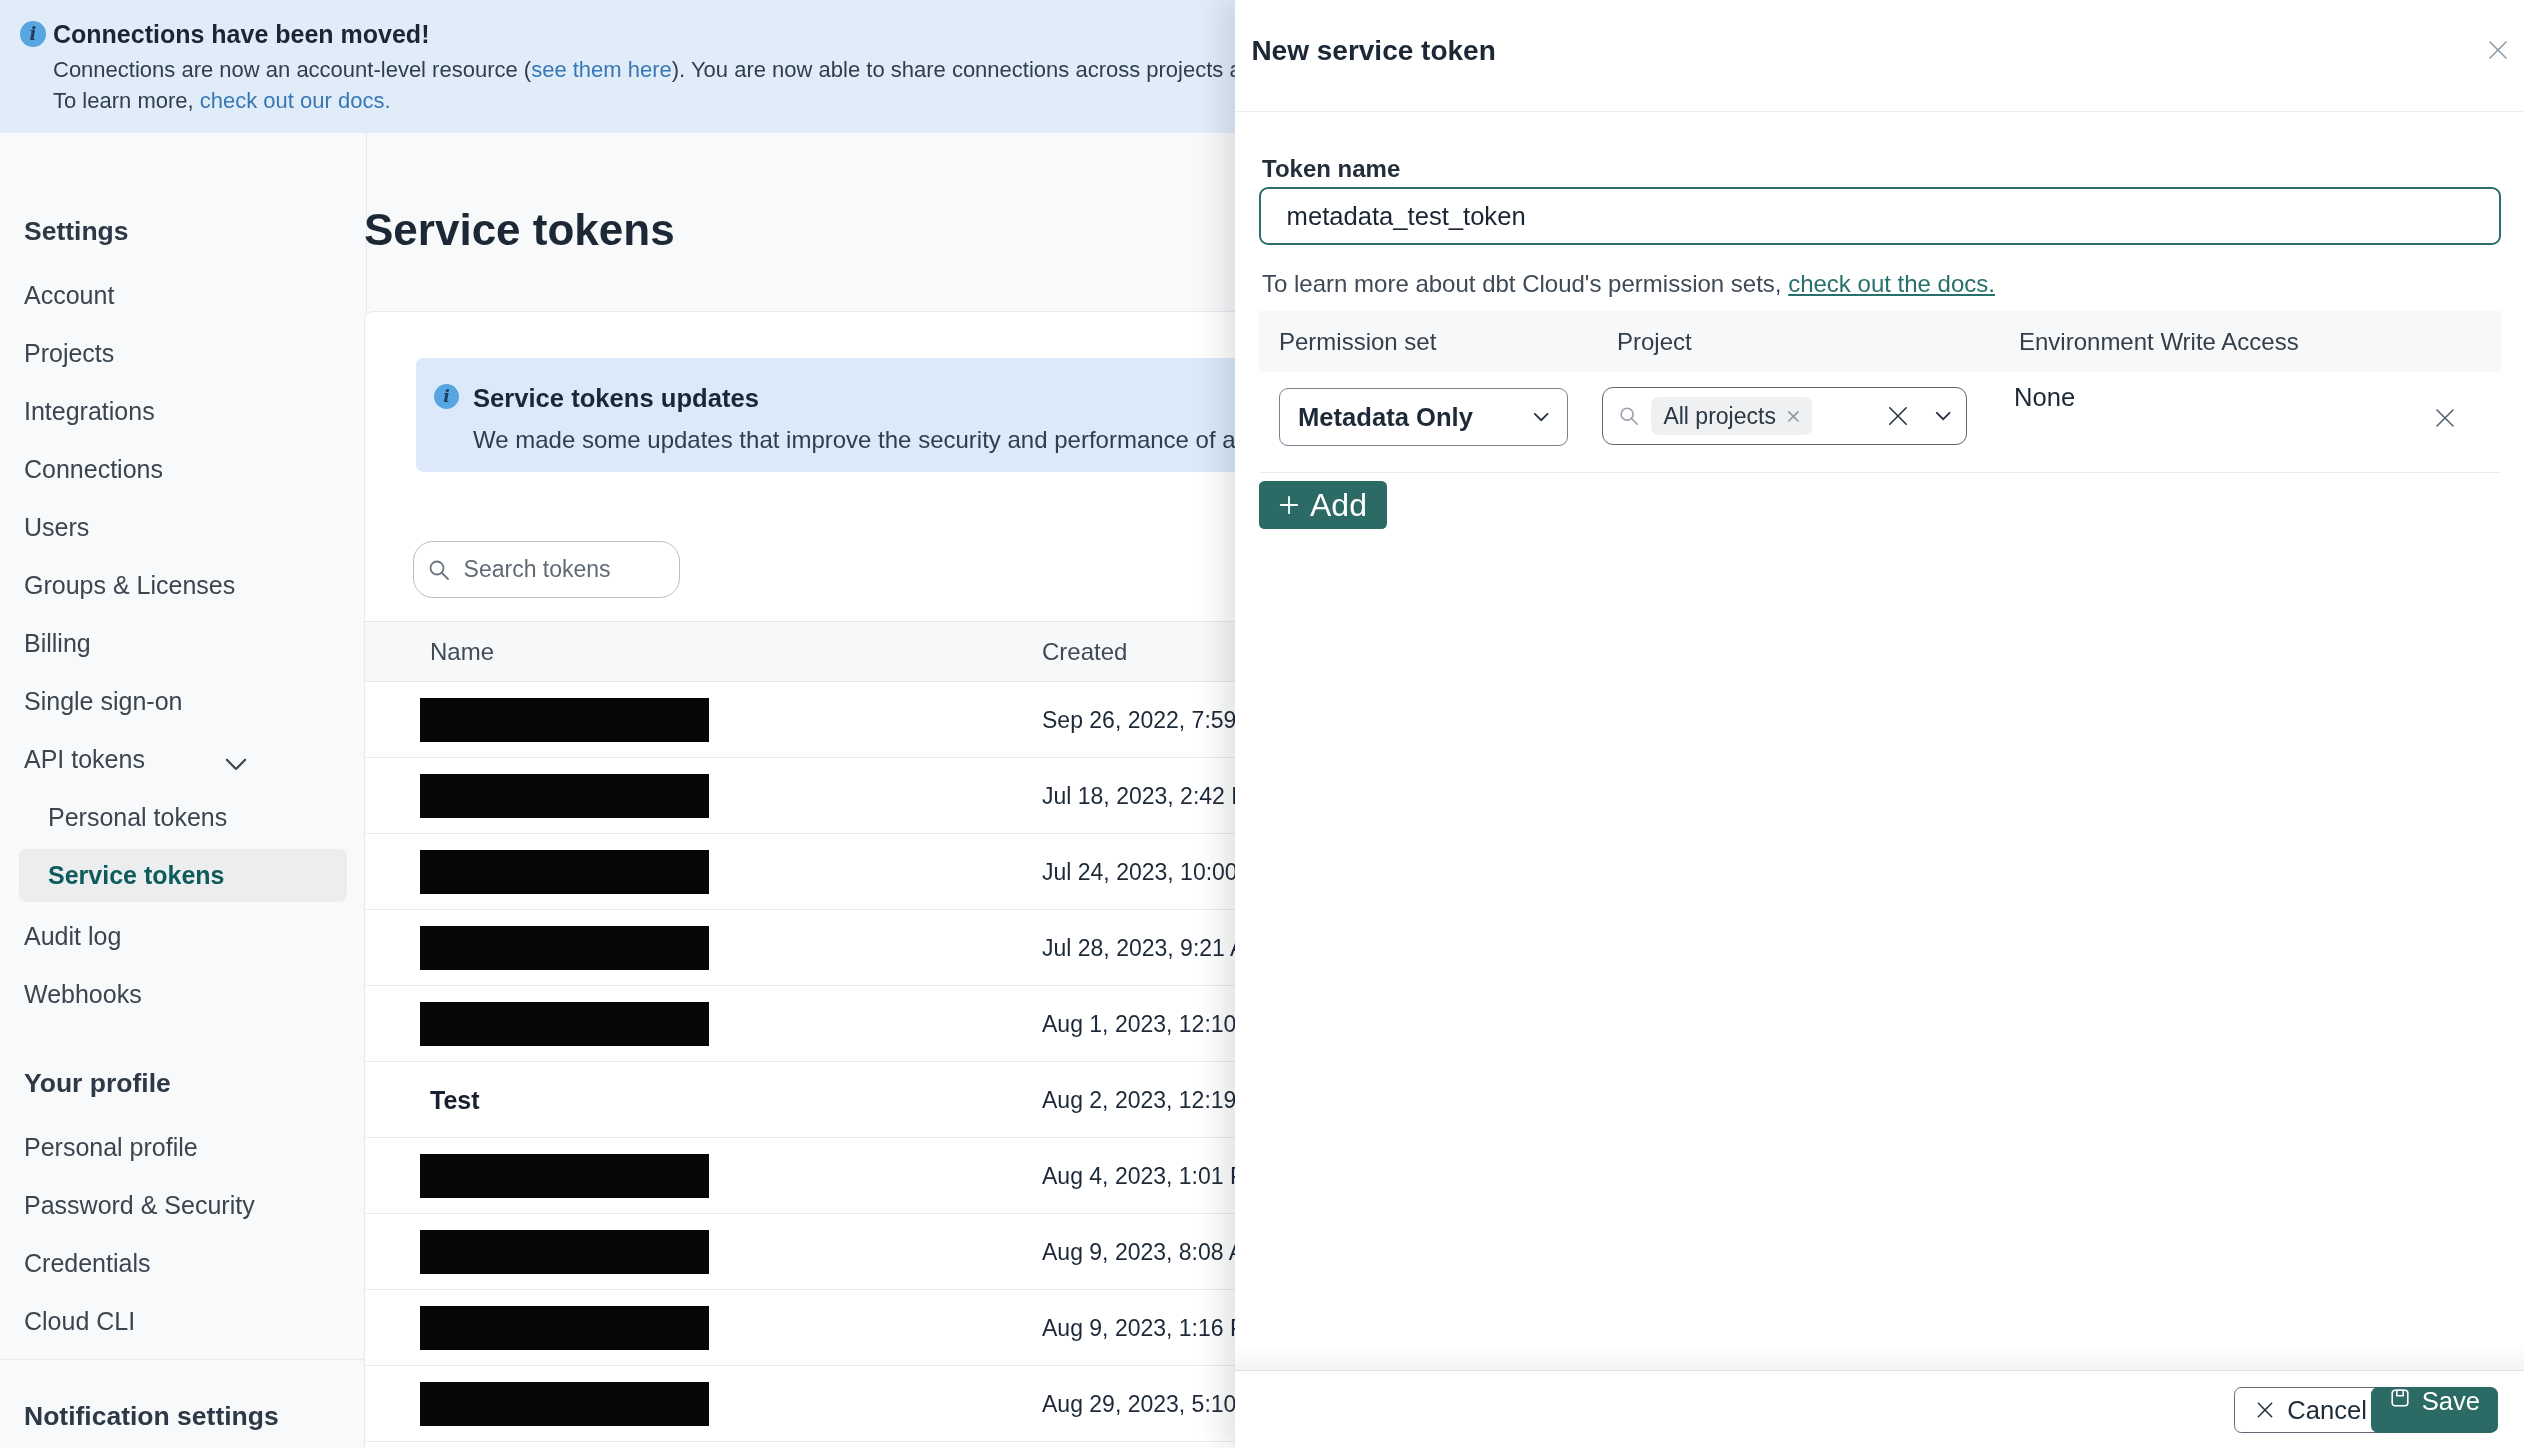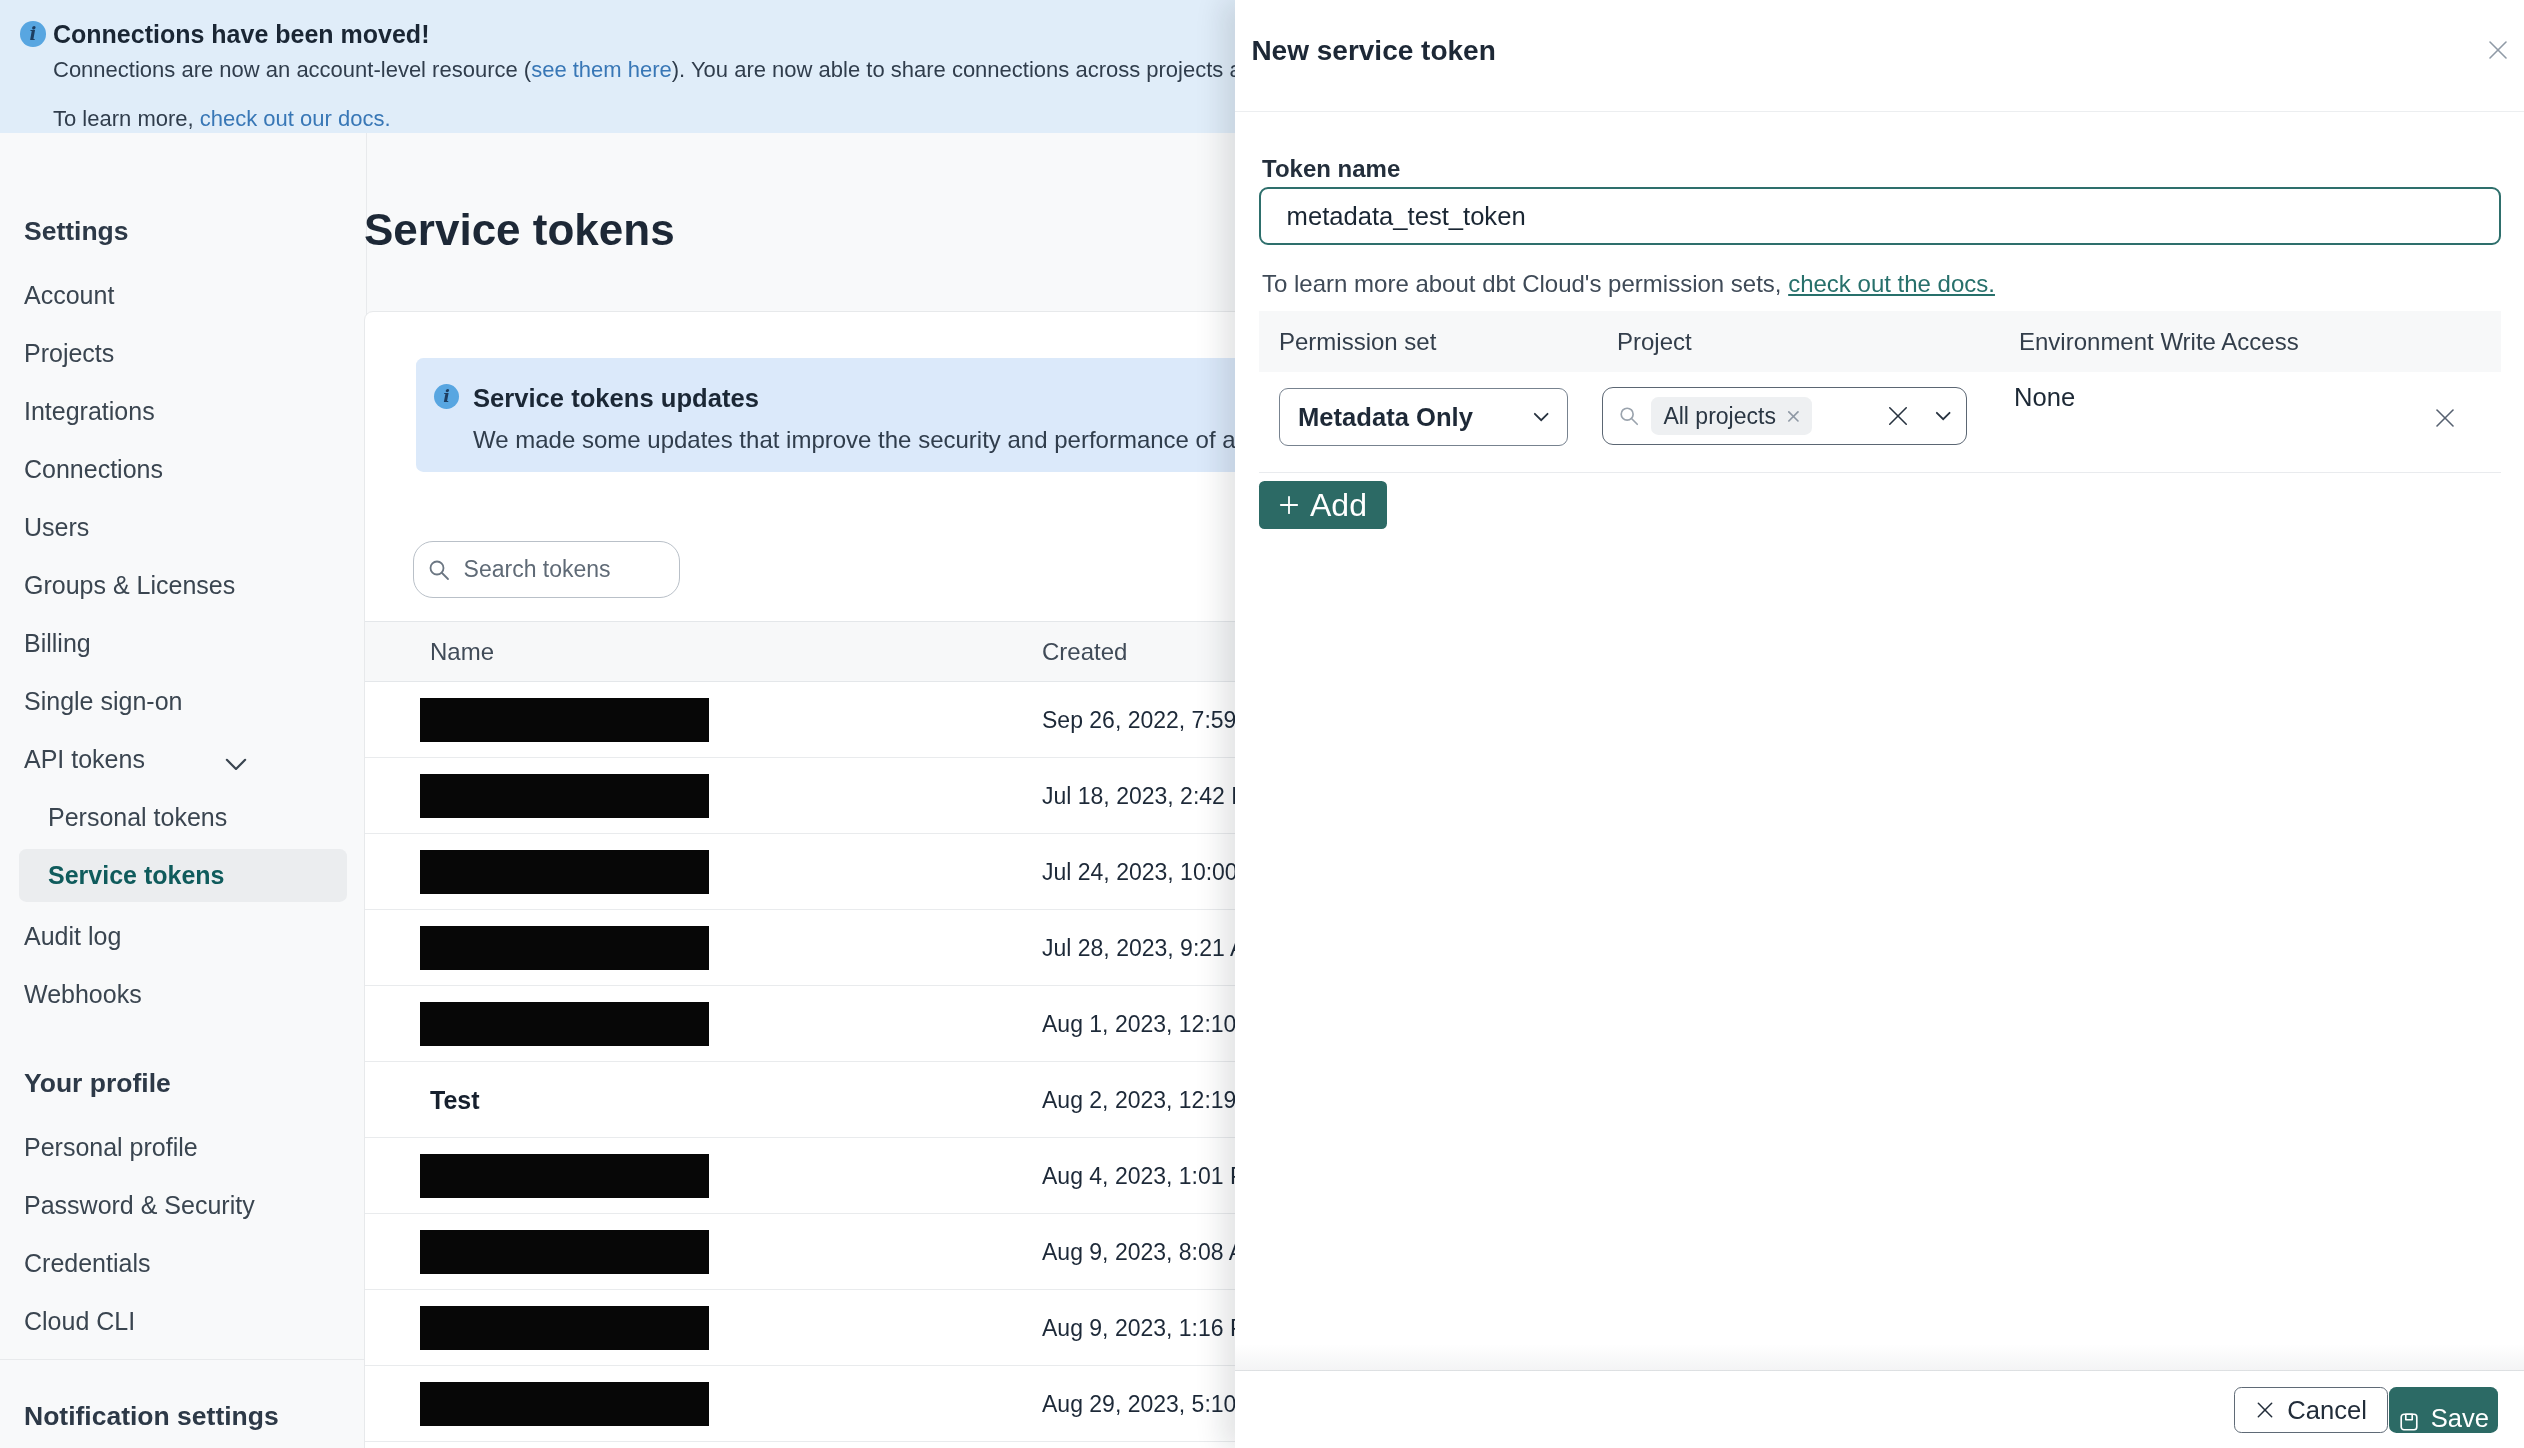--- a/index.html
+++ b/index.html
@@ -16,21 +16,21 @@
     background:#e0edf9; z-index:1; overflow:hidden;
   }
   .banner .info-dot {
     position:absolute; left:20px; top:21px; width:25.6px; height:25.6px;
     border-radius:50%; background:#58a6e1; color:#1d3d60;
     font-family:"DejaVu Serif", serif; font-weight:700; font-style:italic;
     font-size:18px; line-height:25.6px; text-align:center;
   }
   .banner-title { position:absolute; left:53px; top:20px; font-size:25px; font-weight:700; color:#1a2634; white-space:nowrap; }
   .banner-line2 { position:absolute; left:53px; top:57px; font-size:22px; color:#303d4c; white-space:nowrap; }
-  .banner-line3 { position:absolute; left:53px; top:88px; font-size:22px; color:#303d4c; white-space:nowrap;margin-top:18px; }
+  .banner-line3 { position:absolute; left:53px; top:88px; font-size:22px; color:#303d4c; white-space:nowrap; }
   .blue-link { color:#3877b6; cursor:pointer; }
   
   .sidebar {
     position:absolute; left:0; top:133px; width:367px; height:1315px;
     border-right:0.9px solid #e8eaec; padding-top:82px;
   }
   .side-header { height:33px; line-height:33px; padding-left:24px; font-size:26.5px; font-weight:700; color:#2d3947; }
   .side-gap20 { height:18px; }
   .side-item { height:58px; line-height:58px; padding-left:24px; font-size:25px; color:#3a4550; cursor:pointer; white-space:nowrap; }
   .side-item.indent { padding-left:48px; }
@@ -143,24 +143,24 @@
     background:linear-gradient(to bottom, rgba(23,36,49,0), rgba(23,36,49,0.05));
     pointer-events:none;
   }
   .cancel-btn {
     position:absolute; right:137px; top:16.4px; height:46px; padding:0 20px;
     background:#fff; border:1.4px solid #5f6a76; border-radius:7.3px;
     font-family:"Liberation Sans",sans-serif; font-size:25.6px; color:#222d3a;
     display:flex; align-items:center; gap:12.8px; cursor:pointer;
   }
   .save-btn {
-    position:absolute; right:27px; top:16.4px; height:46px; padding:0 9px;
+    position:absolute; right:27px; top:16.4px; height:46px; padding:0 18px;
     background:#2c6a65; border:none; border-radius:7.3px;
     font-family:"Liberation Sans",sans-serif; font-size:25.6px; color:#fff;
-    display:flex; align-items:flex-end; gap:11px; cursor:pointer;
+    display:flex; align-items:flex-start; gap:11px; cursor:pointer;
   }
 </style>
 </head>
 <body>
 
 <div class="banner">
   <span class="info-dot">i</span>
   <div class="banner-title">Connections have been moved!</div>
   <div class="banner-line2"><span>Connections are now an account-level resource (</span><span class="blue-link">see them here</span><span>). You are now able to share connections across projects and, within each project, you can choose which connection to use.</span></div>
   <div class="banner-line3"><span>To learn more, </span><span class="blue-link">check out our docs.</span></div>

